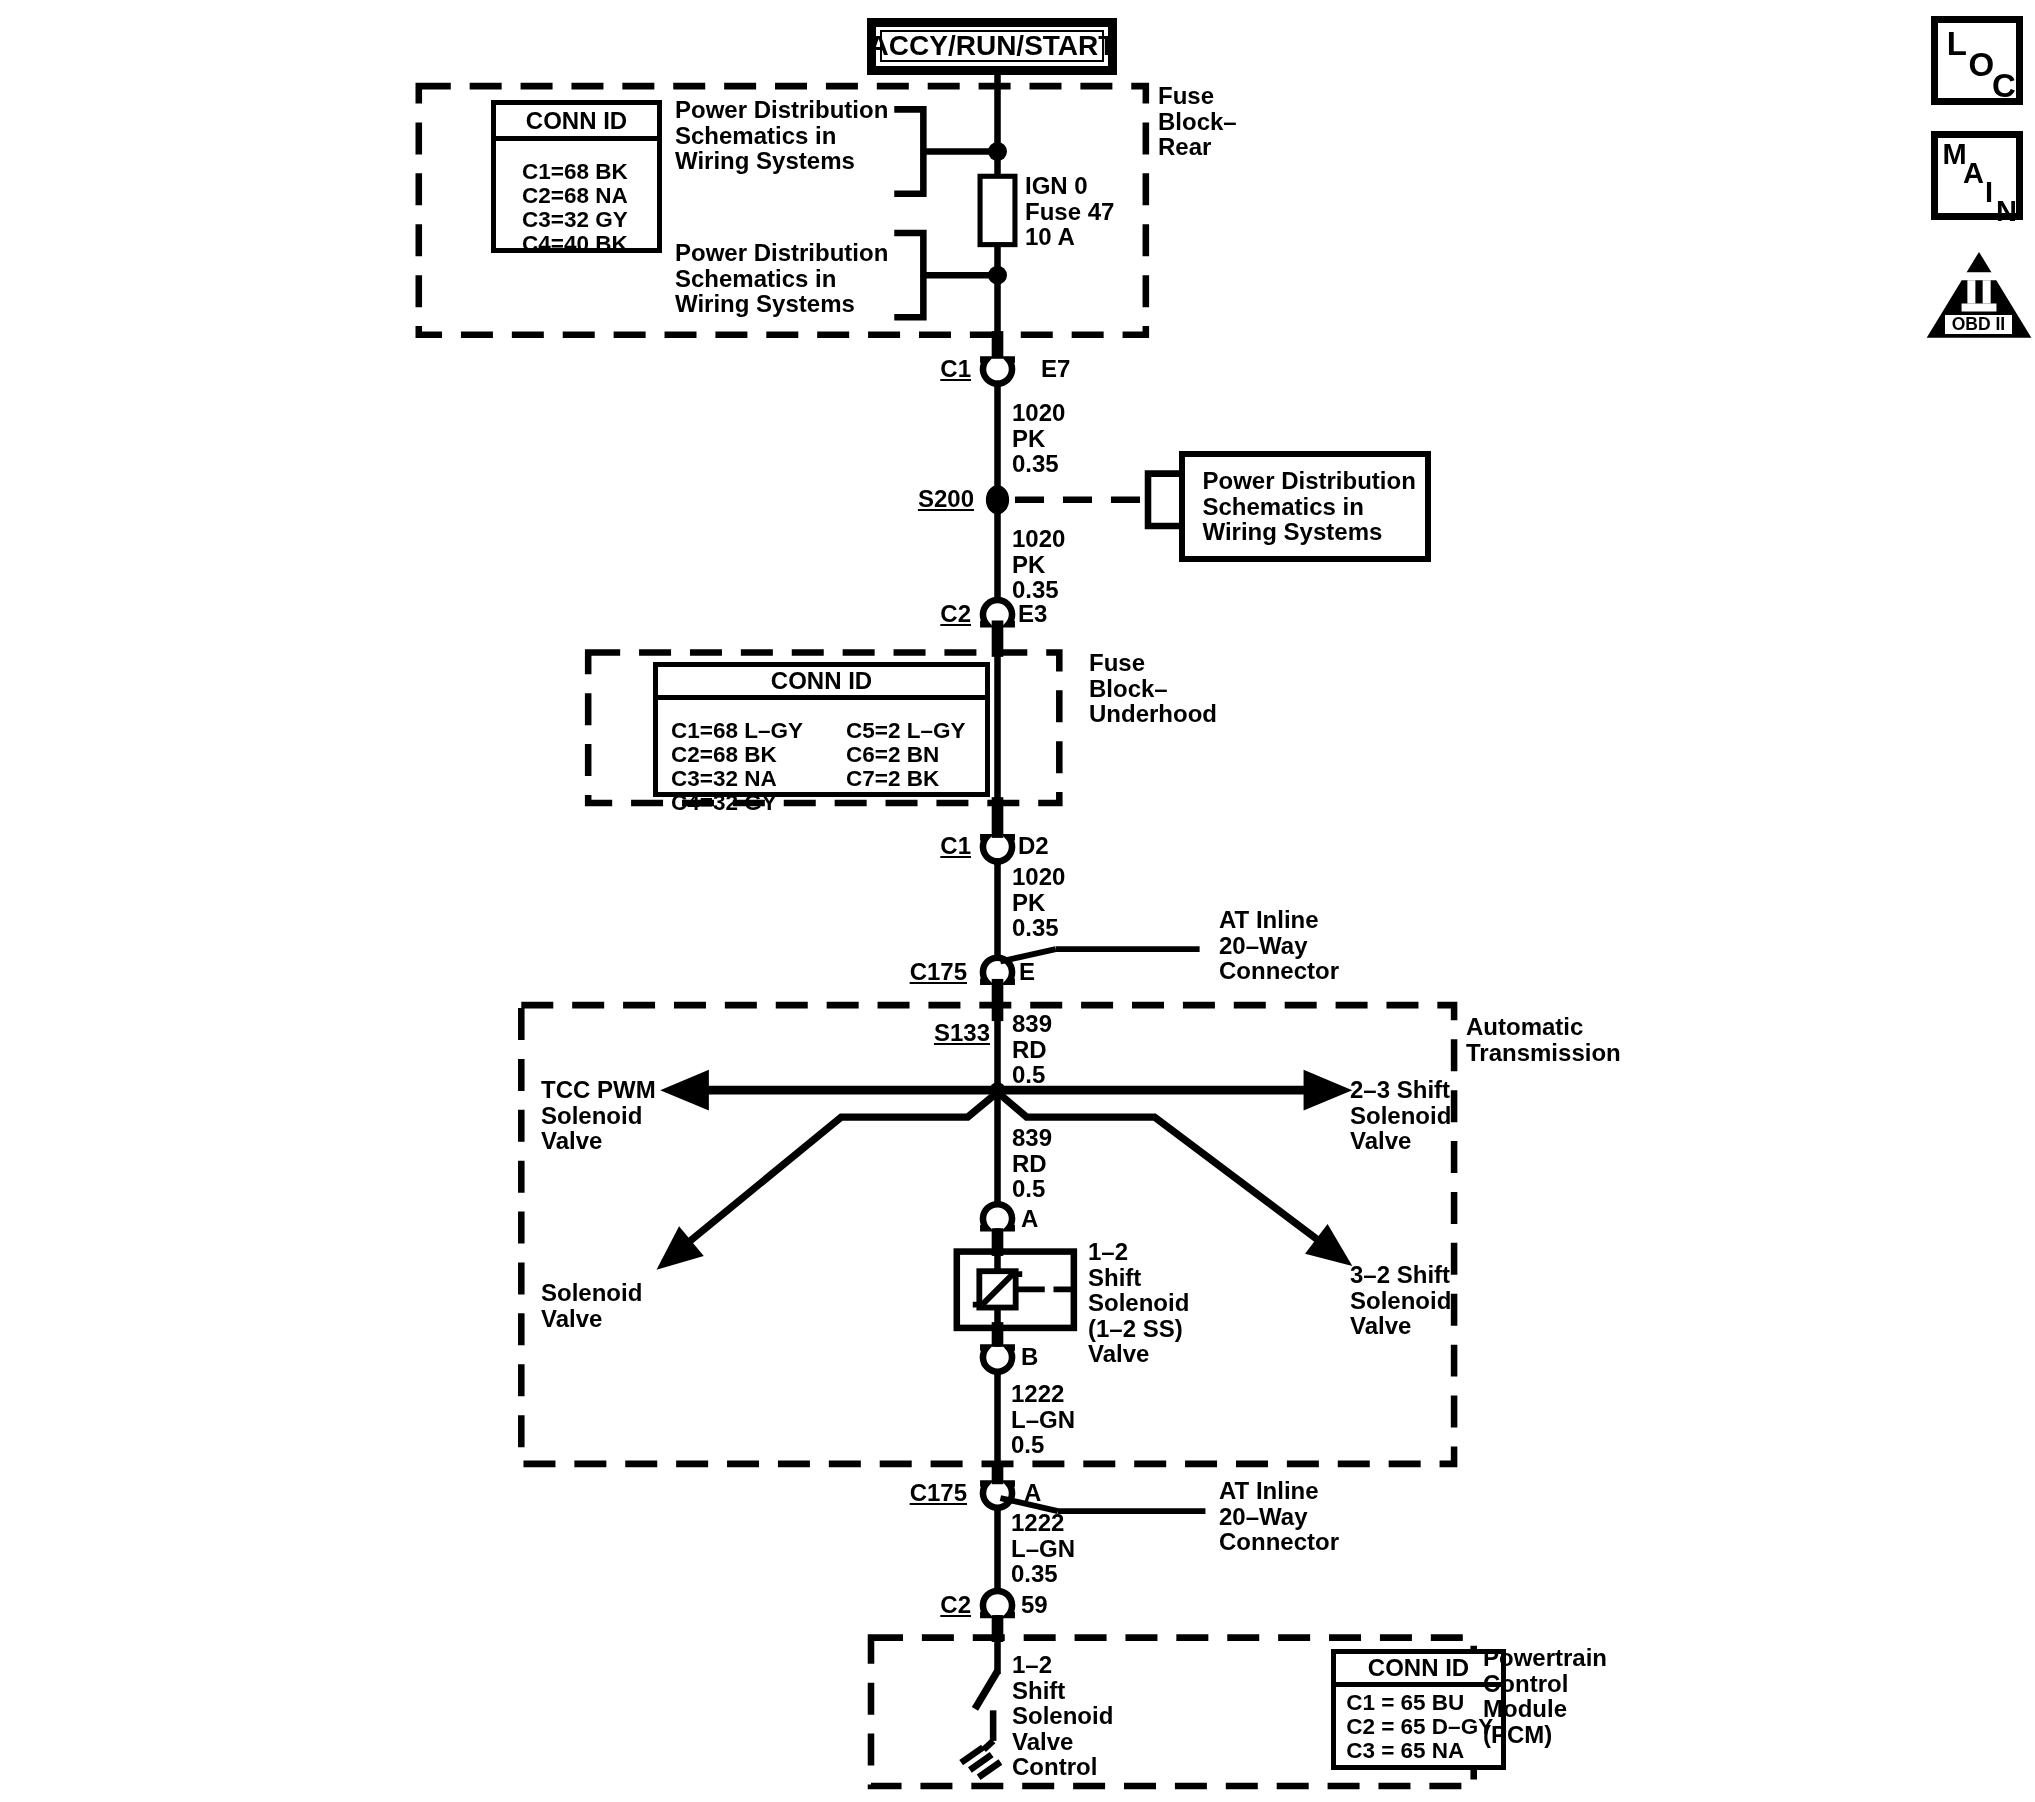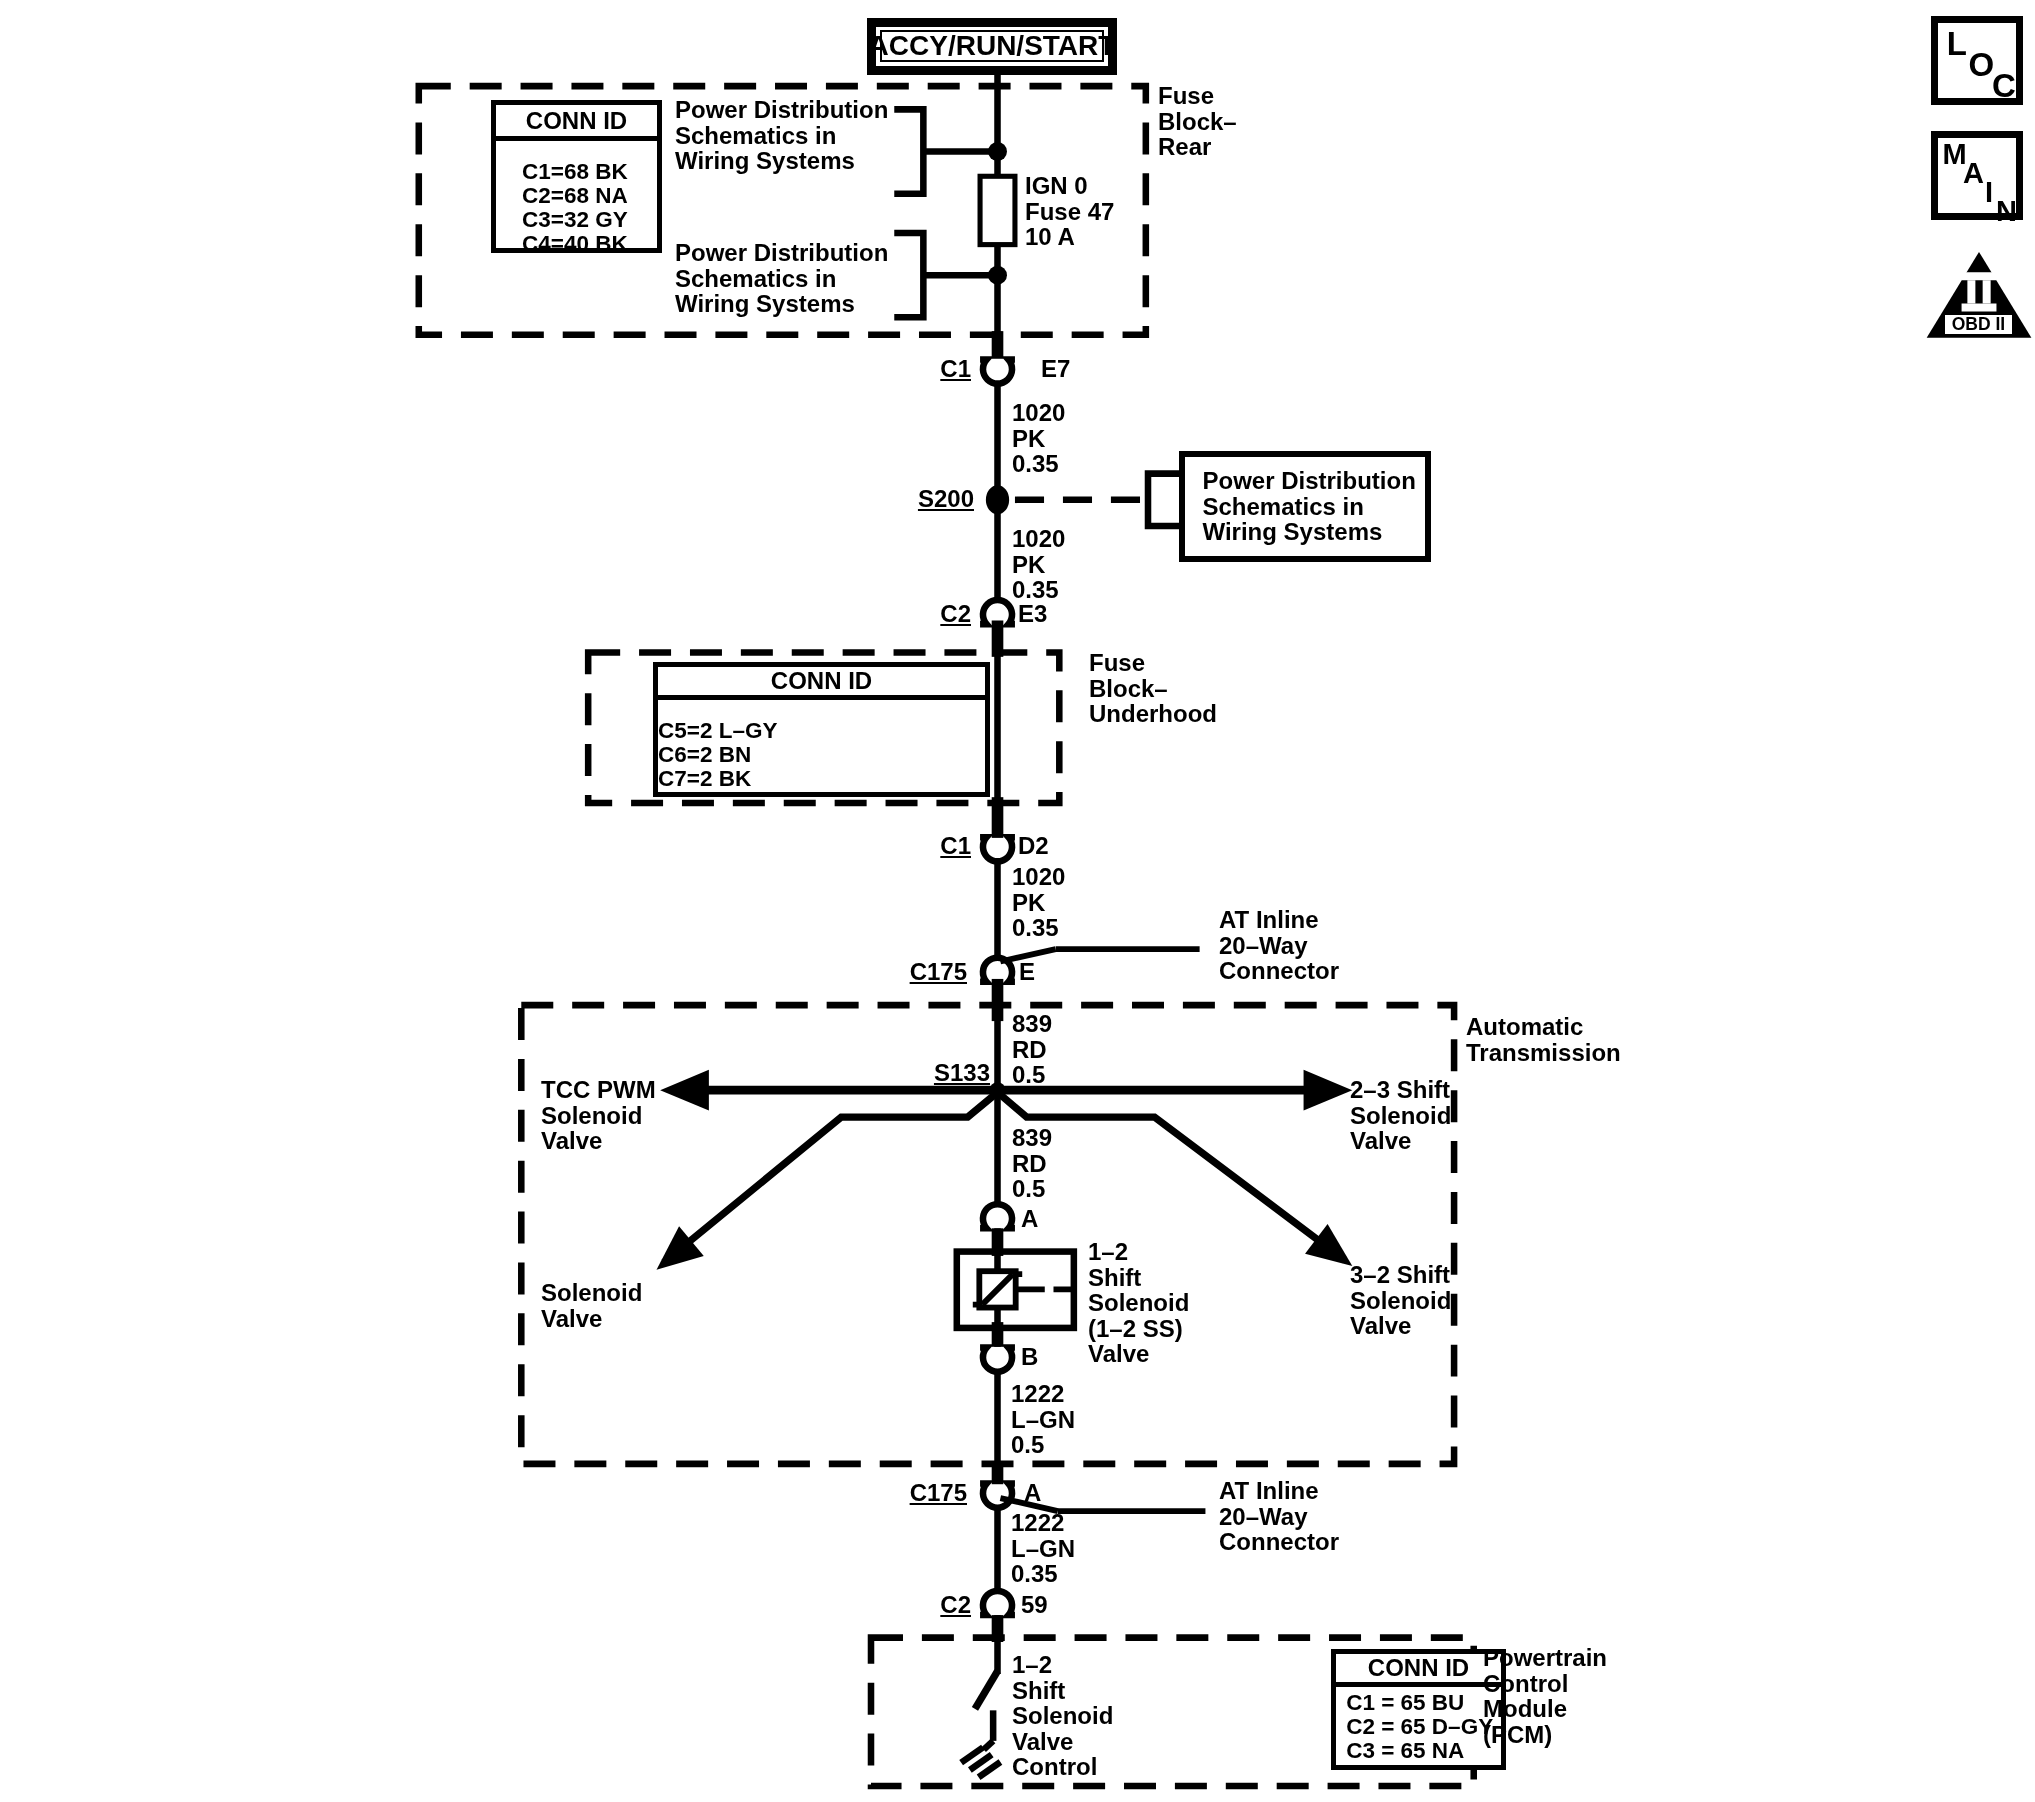--- a/index.html
+++ b/index.html
@@ -203,20 +203,24 @@
 
   <div class="lbl r" style="left:862px;top:601px;">C2</div>
   <div class="lbl" style="left:1018px;top:601px;">E3</div>
 
   <div class="lbl" style="left:1089px;top:650px;">Fuse
 Block–
 Underhood</div>
   <div class="cbox" style="left:605px;top:662px;width:337px;height:135px;">
     <div class="hdr" style="line-height:28px;">CONN ID</div>
     <div class="cols">
+      <div class="rows" style="padding-left:13px;width:175px;">C1=68 L–GY
+C2=68 BK
+C3=32 NA
+C4=32 GY</div>
       <div class="rows">C5=2 L–GY
 C6=2 BN
 C7=2 BK</div>
     </div>
   </div>
 
   <div class="lbl r" style="left:862px;top:833px;">C1</div>
   <div class="lbl" style="left:1018px;top:833px;">D2</div>
 
   <div class="lbl" style="left:1012px;top:864px;">1020
@@ -228,21 +232,21 @@
 Connector</div>
 
   <div class="lbl r" style="left:858px;top:959px;">C175</div>
   <div class="lbl" style="left:1019px;top:959px;">E</div>
 
   <div class="lbl" style="left:1466px;top:1014px;">Automatic
 Transmission</div>
   <div class="lbl" style="left:1012px;top:1011px;">839
 RD
 0.5</div>
-  <div class="lbl r" style="left:881px;top:1060px;">S133</div>
+  <div class="lbl r" style="left:881px;top:1020px;">S133</div>
   <div class="lbl" style="left:541px;top:1077px;">TCC PWM
 Solenoid
 Valve</div>
   <div class="lbl" style="left:1350px;top:1077px;">2–3 Shift
 Solenoid
 Valve</div>
   <div class="lbl" style="left:1012px;top:1125px;">839
 RD
 0.5</div>
   <div class="lbl" style="left:1021px;top:1206px;">A</div>

